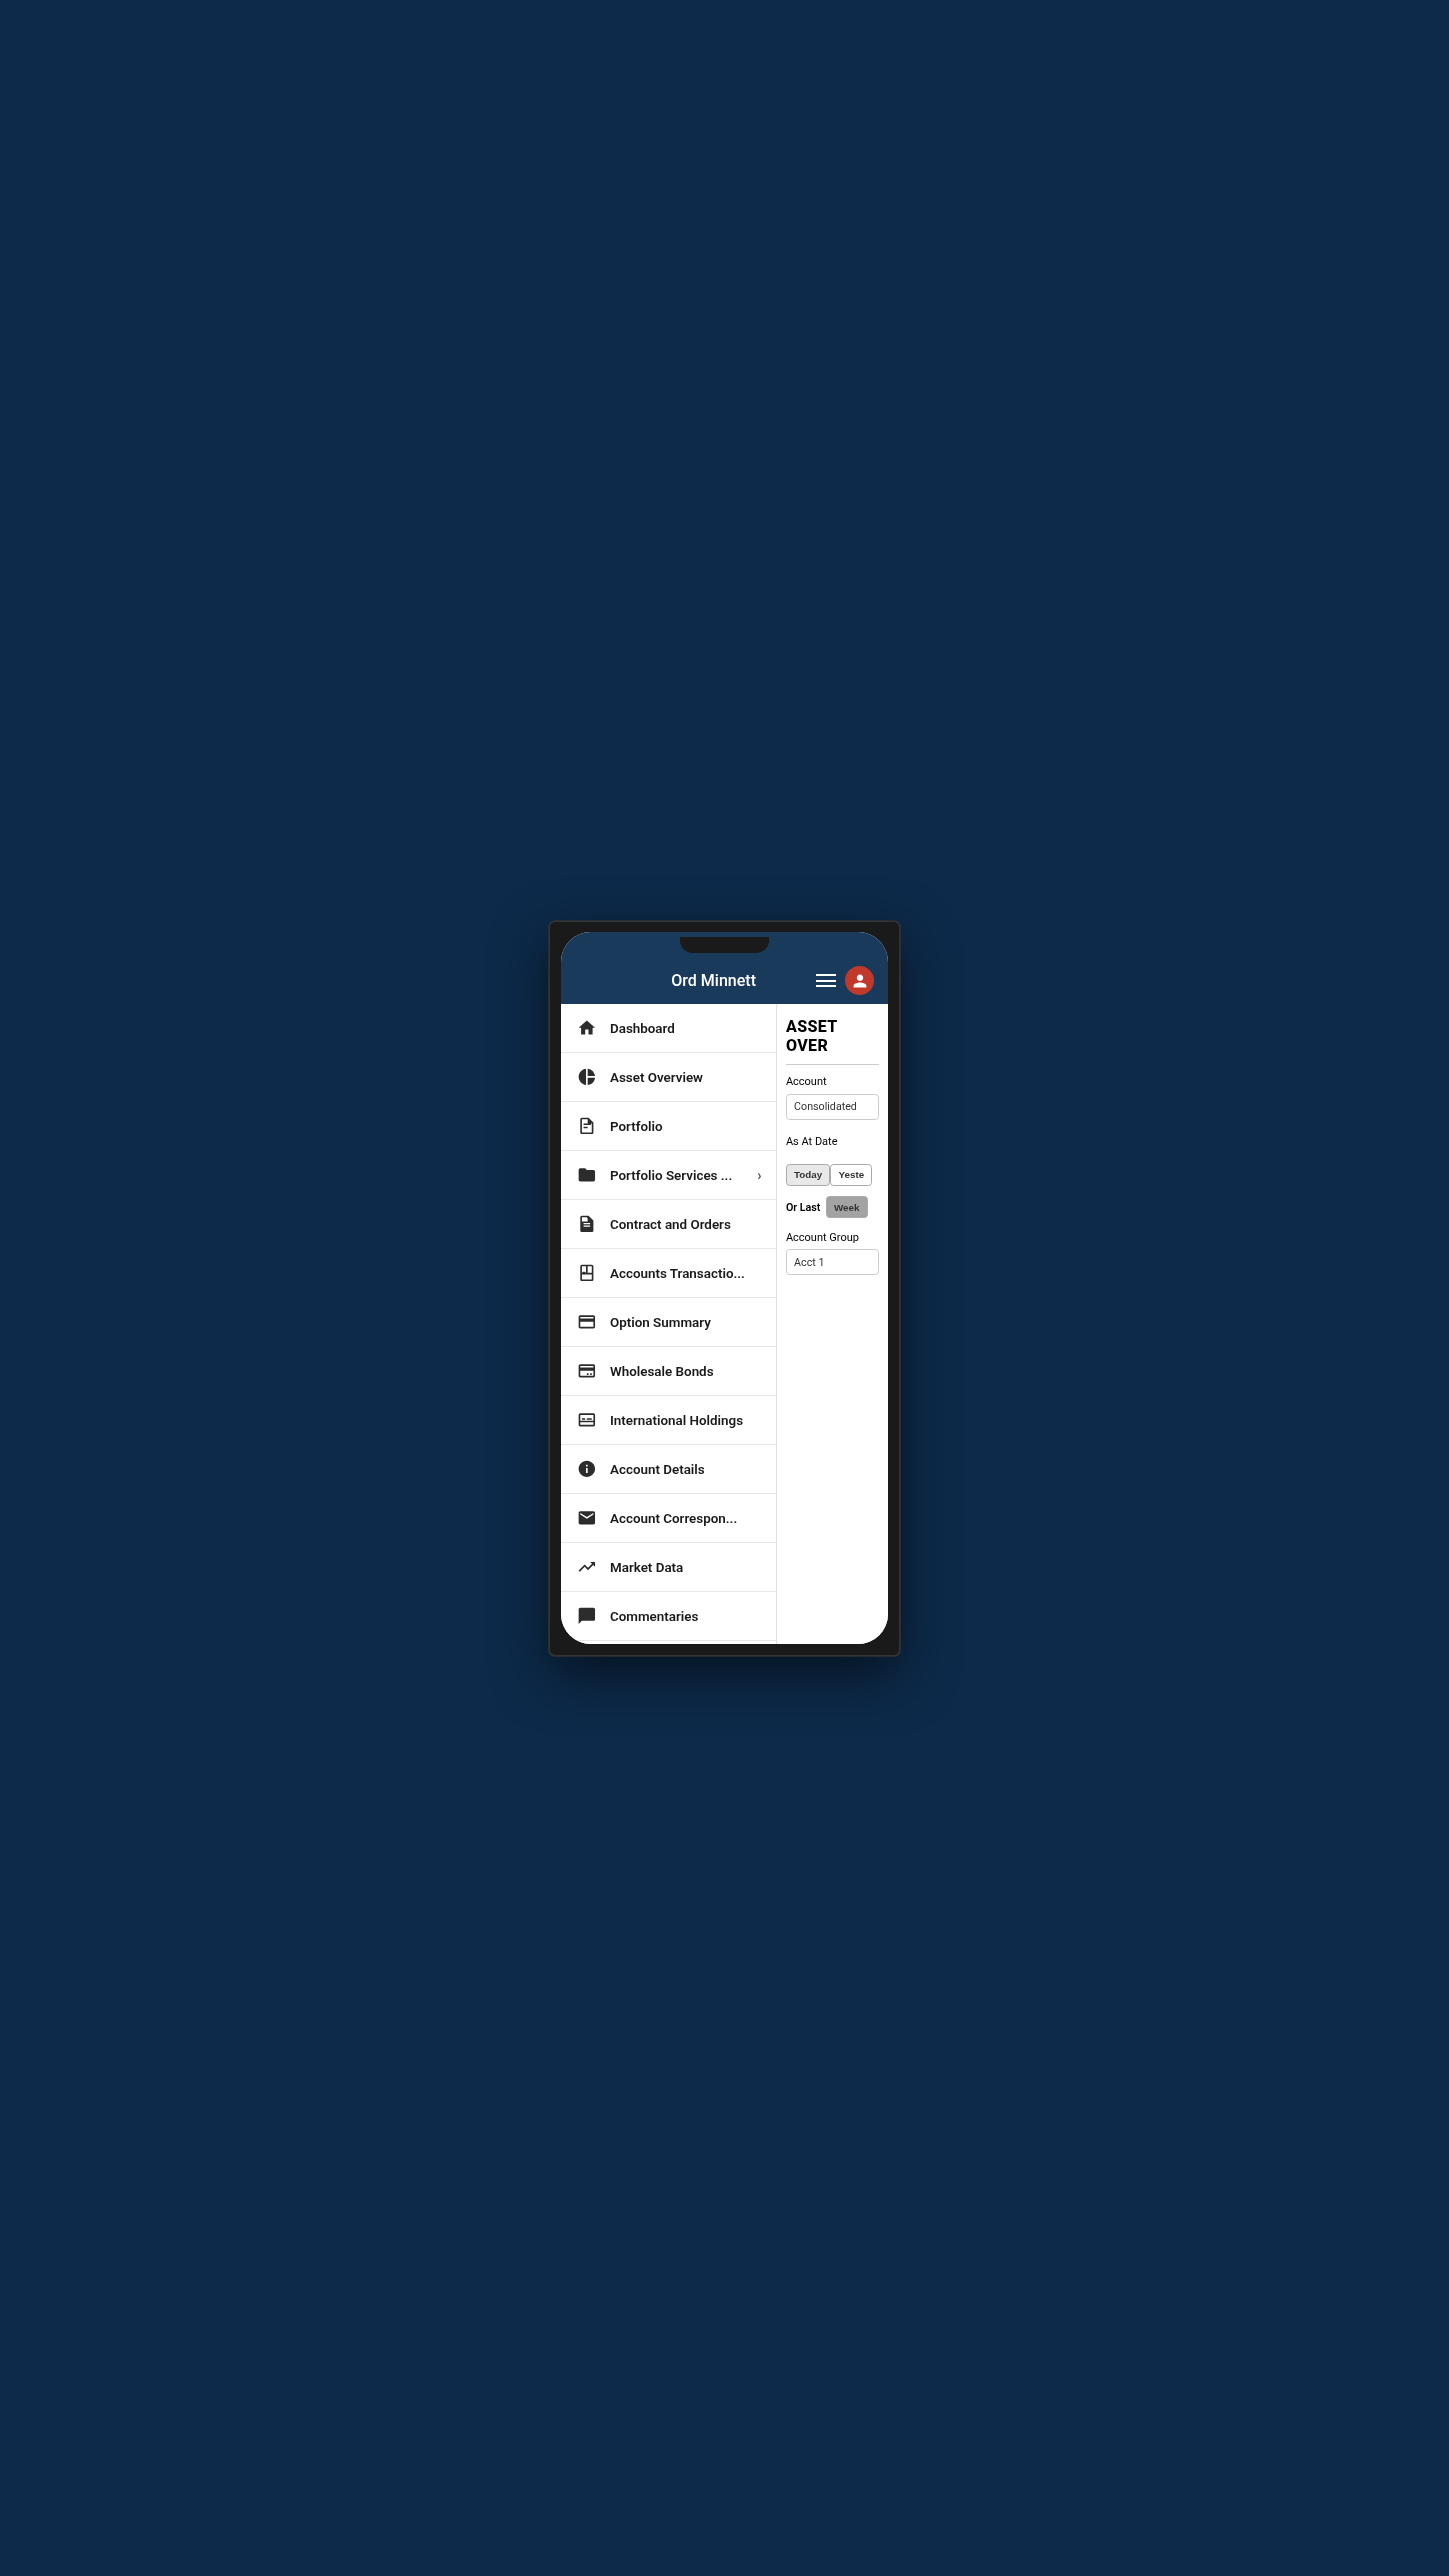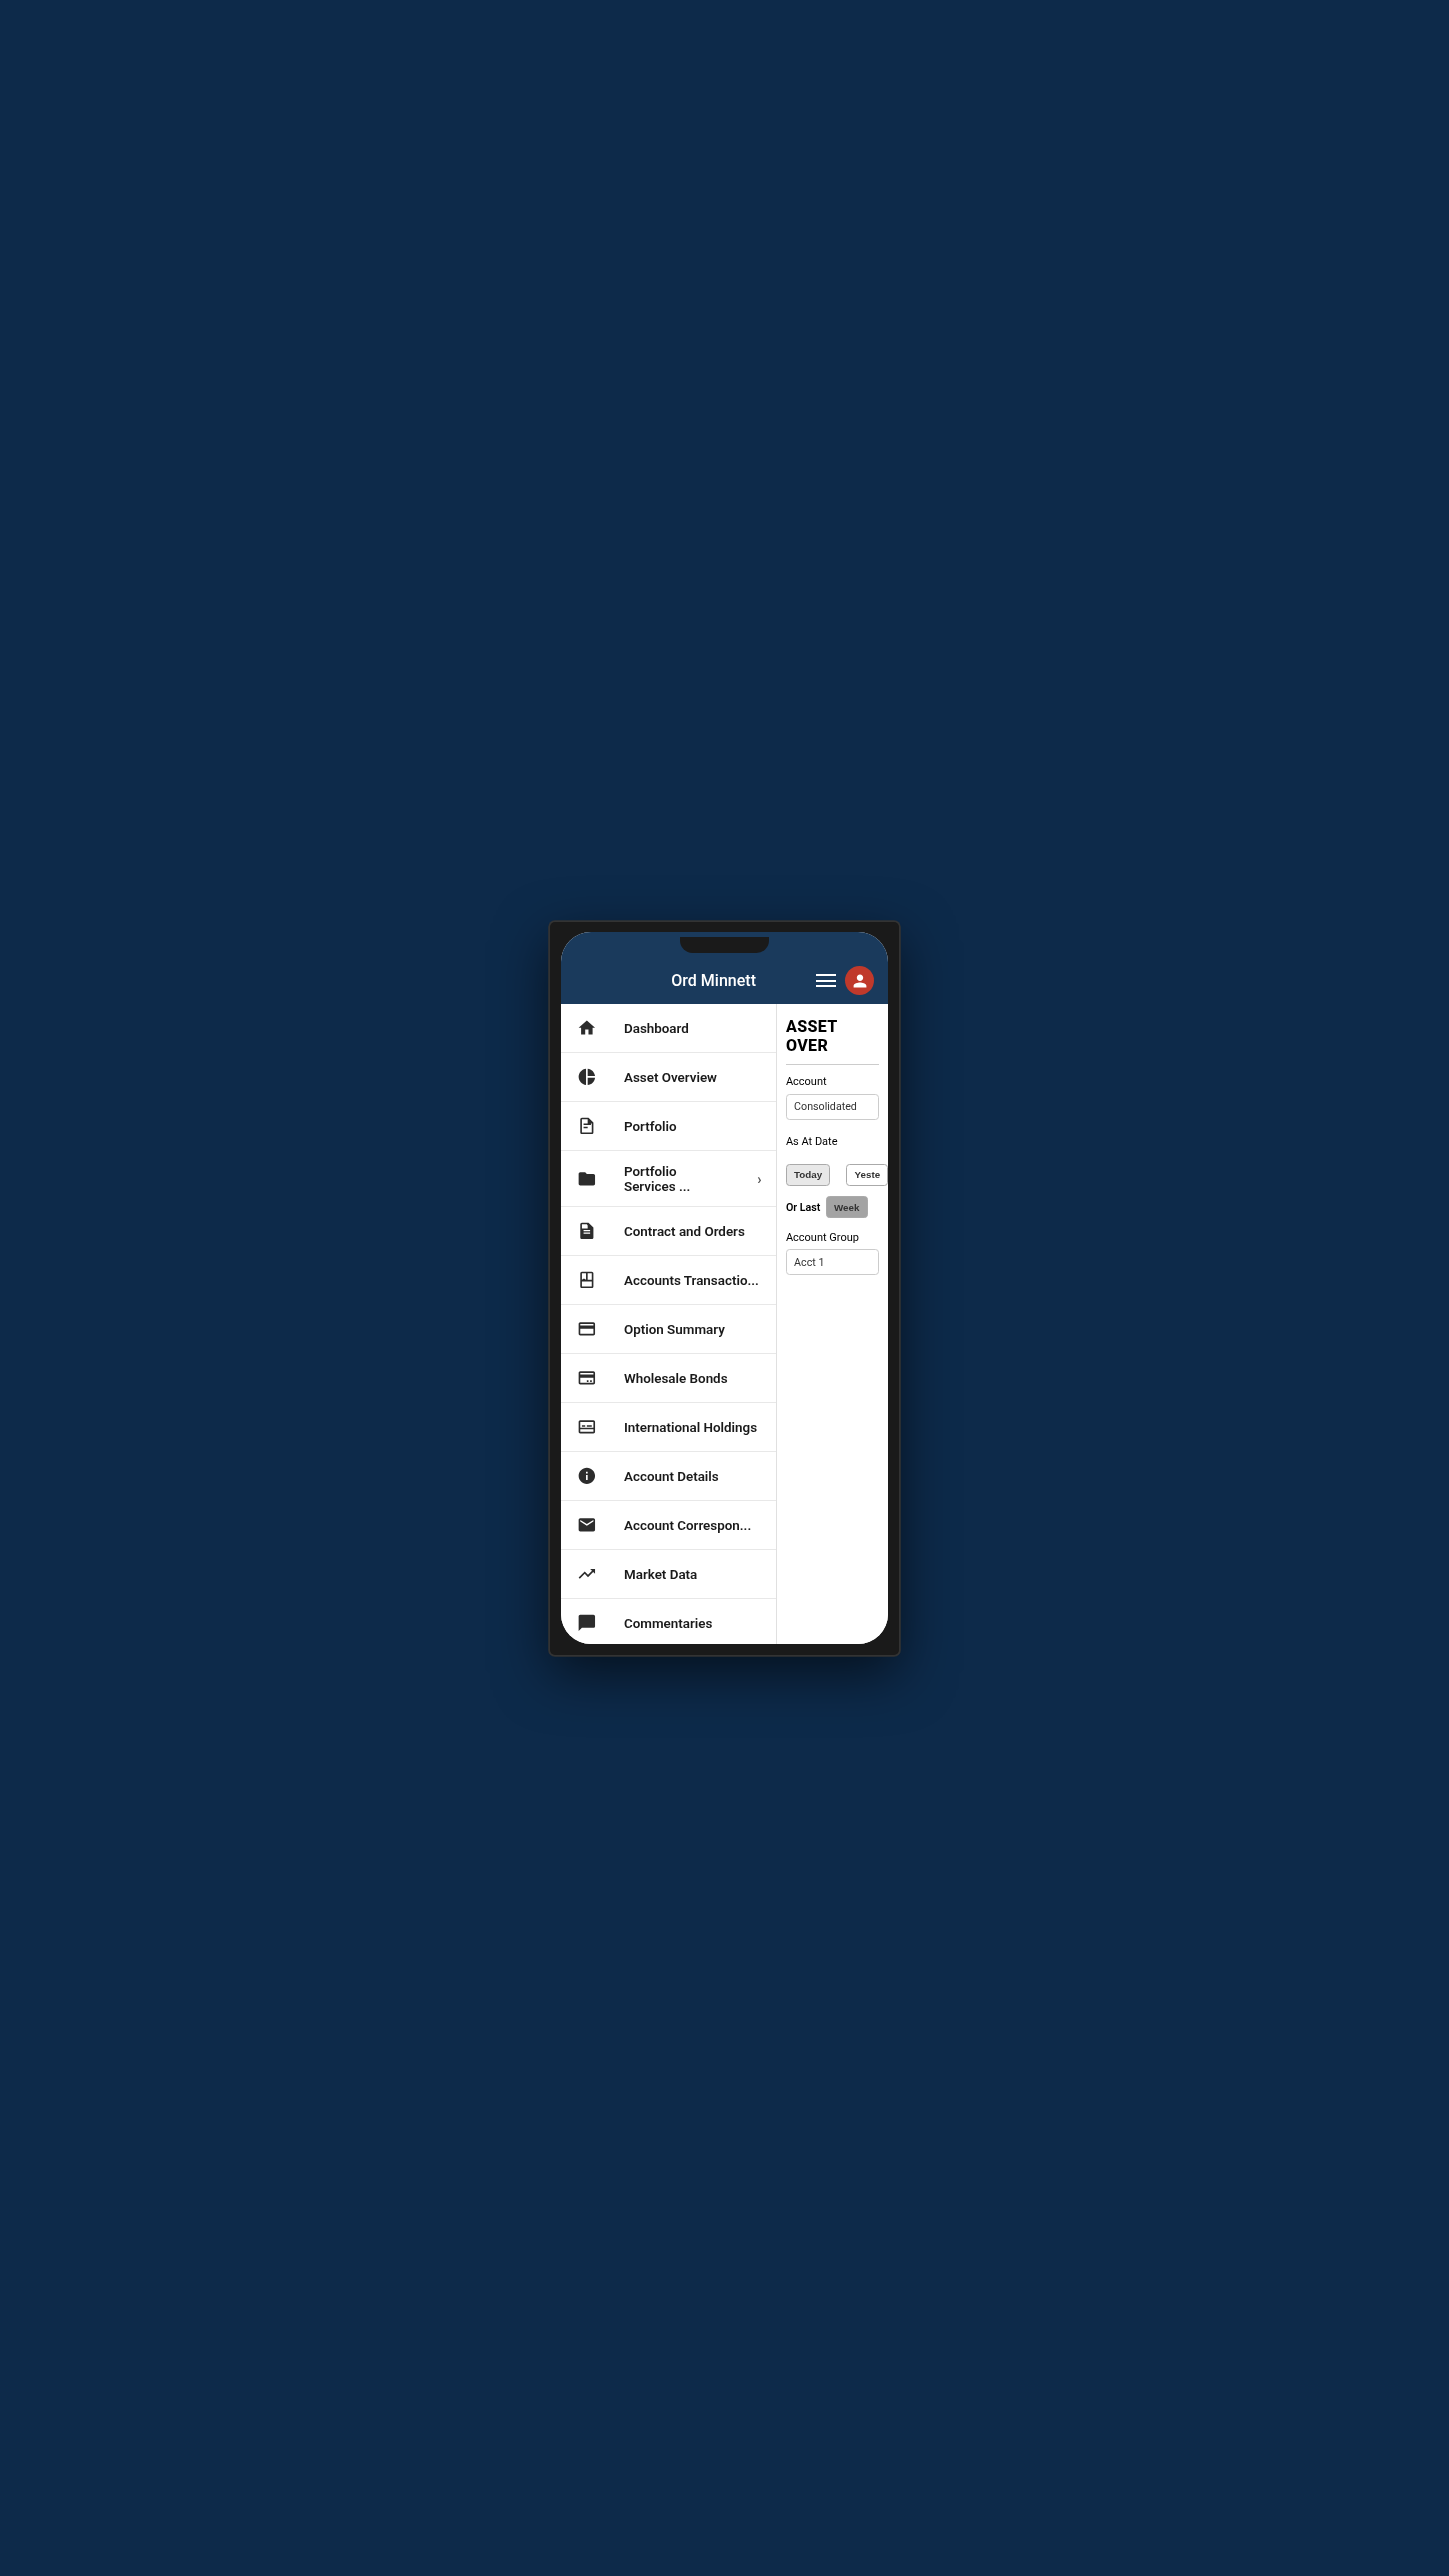--- a/index.html
+++ b/index.html
@@ -112,21 +112,21 @@
     }
 
     .sidebar::-webkit-scrollbar { display: none; }
 
     .nav-item {
       display: flex;
       align-items: center;
       padding: 12.5px 14.3px;
       border-bottom: 0.9px solid #e8e8e8;
       cursor: pointer;
-      gap: 26px;
+      gap: 12px;
     }
 
     .nav-icon {
       width: 23px;
       height: 23px;
       display: flex;
       align-items: center;
       justify-content: center;
       flex-shrink: 0;
       color: #2c2c2c;
@@ -187,21 +187,21 @@
       border-radius: 3.6px;
       padding: 5.4px 7.2px;
       font-size: 10.7px;
       color: #333;
       margin-bottom: 15px;
       background: white;
     }
 
     .date-buttons {
       display: flex;
-      gap: 16px;
+      gap: 0;
       margin-bottom: 10.7px;
       margin-top: 16px;
     }
 
     .date-btn {
       border: 1.3px solid #aaa;
       background: white;
       border-radius: 3.6px;
       padding: 4.5px 7.2px;
       font-size: 9.8px;

